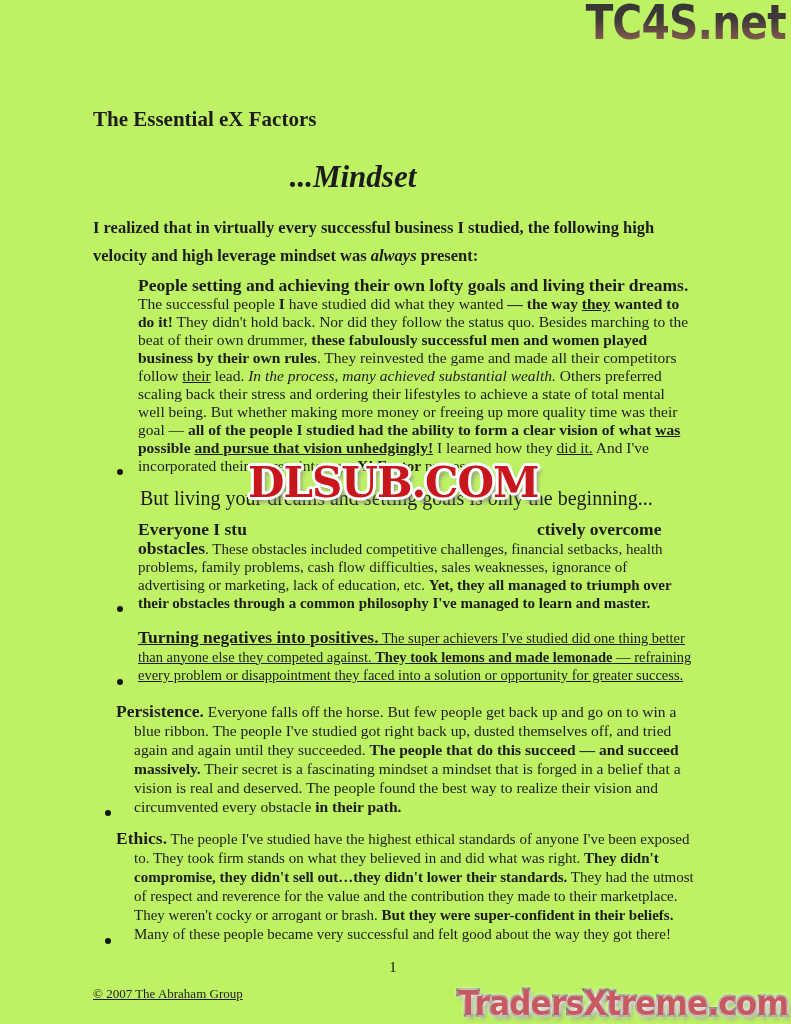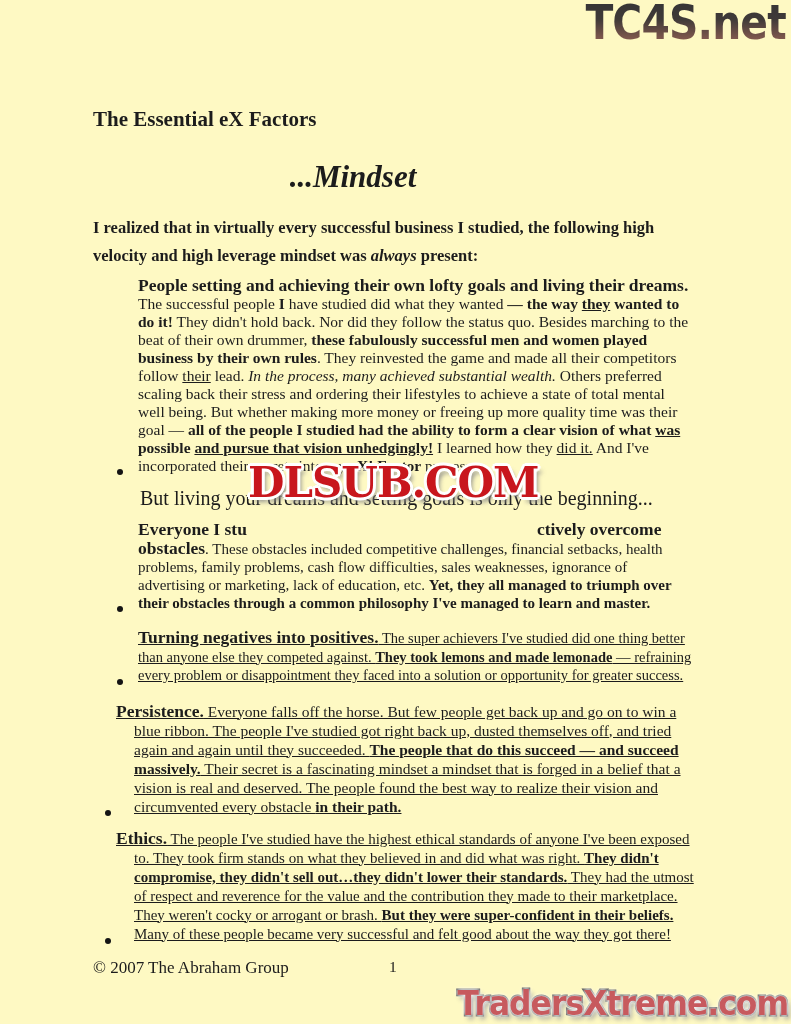--- a/index.html
+++ b/index.html
@@ -1,17 +1,17 @@
 <!DOCTYPE html>
 <html><head>
 <meta charset="utf-8">
 <style>
   html,body{margin:0;padding:0;background:#fff;}
   .page{
-    position:relative;width:791px;height:1024px;background:#fef9c3;overflow:hidden;
+    position:relative;width:791px;height:1024px;background:#bef264;overflow:hidden;
     font-family:"Liberation Serif",serif;color:#1c1c1c;
   }
   
   .tc4s{
     position:absolute;top:-6px;right:5px;
     font-family:"DejaVu Sans",sans-serif;font-weight:bold;font-size:48px;
     letter-spacing:-1px;transform:scaleX(.85);transform-origin:right top;
     color:#4a423f;
   }
   @supports ((-webkit-background-clip:text) or (background-clip:text)){
@@ -43,35 +43,35 @@
   .doc-title{margin:104px 0 0 93px;width:520px;
     font-size:21px;font-weight:bold;line-height:30px;}
   .doc-subtitle{margin:28px 0 0 93px;width:520px;text-align:center;
     font-size:31px;font-weight:bold;font-style:italic;line-height:30px;}
   .intro{margin:22px 0 0 93px;width:600px;font-size:16.5px;font-weight:bold;line-height:28px;}
   .bullets{margin:6px 0 0 93px;}
   .bullet{display:flex;align-items:flex-end;margin:0 0 14px 0;}
   .dot{flex:0 0 auto;width:6px;height:6px;border-radius:50%;background:#141414;margin:8px 15px 0 24px;}
   .bullet-text{width:557px;font-size:15.5px;line-height:18px;}
   .tight .dot{margin:8px 5px 0 12px;}
-  .tight .bullet-text{padding-left:18px;text-indent:-18px;text-decoration:underline;}
+  .tight .bullet-text{padding-left:18px;text-indent:-18px;}
   .s2 .bullet-text{font-size:15px;line-height:18px;font-family:Liberation Serif, serif;}
   .s2{margin-bottom:16px;}
   .s3 .bullet-text{font-size:14.5px;line-height:18.5px;text-decoration:underline;}
   .s3{margin-bottom:17px;}
   .s4 .bullet-text{font-size:15.5px;line-height:19px;width:562px;}
   .s4{margin-bottom:13px;}
   .s5 .bullet-text{font-size:15px;line-height:19px;width:568px;}
   .interlude{margin:10px 0 13px 47px;font-size:20px;line-height:18px;}
   .b{font-weight:bold;}
   .i{font-style:italic;}
   .u{text-decoration:underline;}
   .lg{font-size:17.5px;}
   .gap{display:inline-block;height:2px;}
-  .footer-copy{position:absolute;left:93px;top:958px;font-size:17px;}
+  .footer-copy{position:absolute;left:93px;top:986px;font-size:13px;text-decoration:underline;}
   .footer-page{position:absolute;left:389px;top:958px;font-size:15.5px;}
 </style>
 </head>
 <body>
 
 <div class="page">
 
   <div class="tc4s">TC4S.net</div>
 
   <h1 class="doc-title">The Essential eX Factors</h1>

